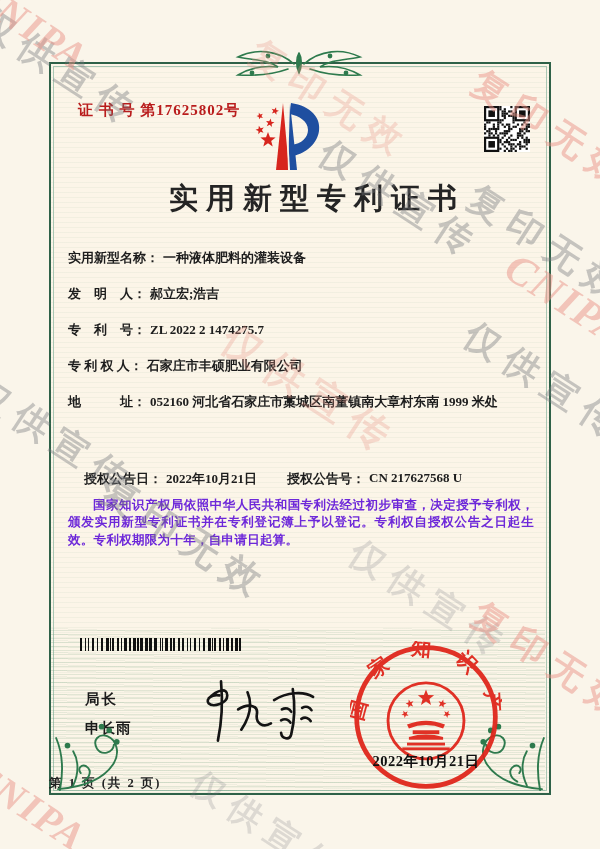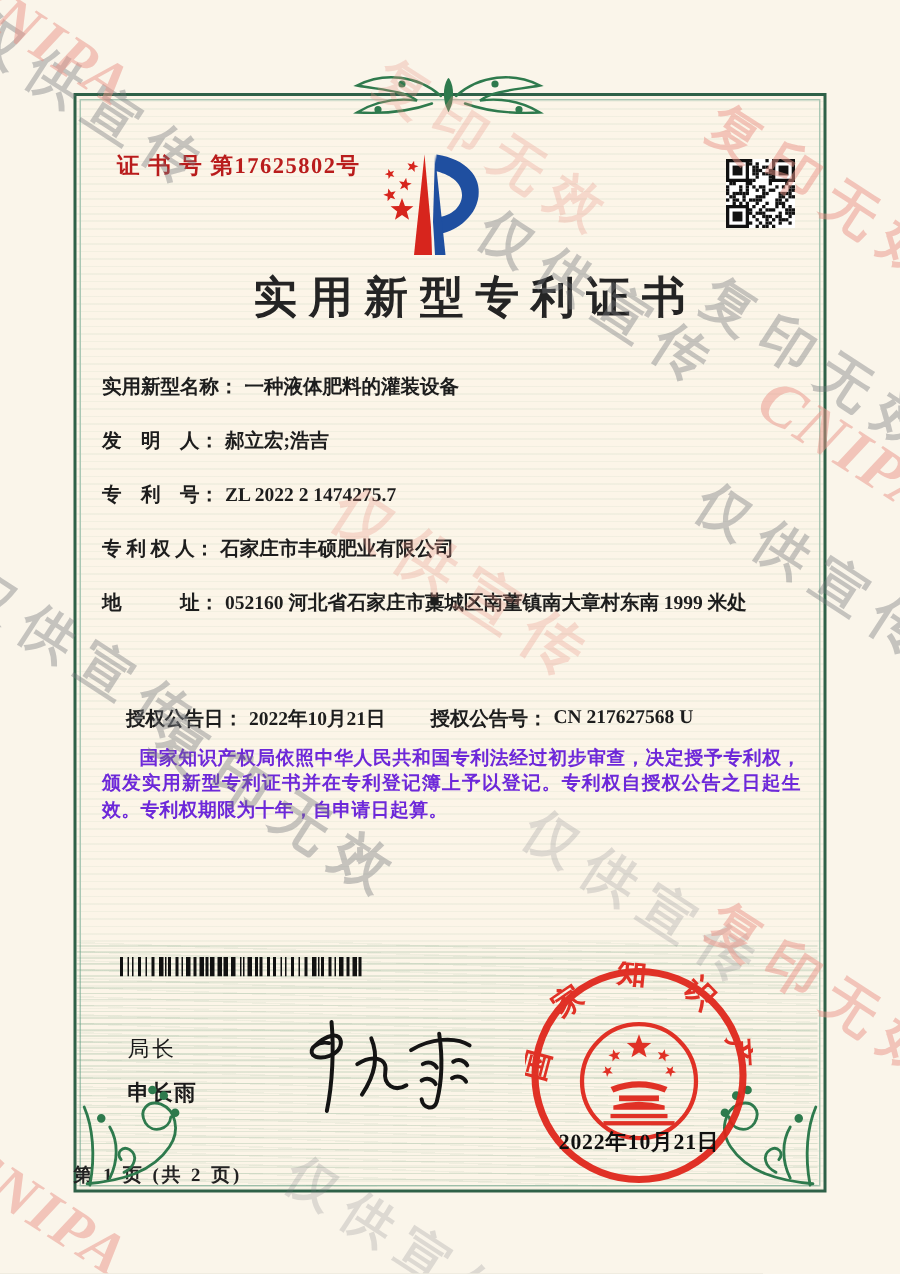--- a/index.html
+++ b/index.html
@@ -28,21 +28,21 @@
   .grant-row{position:absolute;left:84px;top:470px;font-size:13px;color:#1d1d1d;white-space:nowrap;}
   .grant-row .field-label{font-weight:700;}
   .grant-pair2{margin-left:30px;}
   
   .legal{position:absolute;left:68px;top:497px;width:466px;font-size:12.5px;line-height:17.3px;
          color:#6d28d9;text-align:justify;font-weight:600;}
   .legal p{margin:0;text-indent:2em;letter-spacing:0.3px;}
   
   .barcode{position:absolute;left:80px;top:638px;}
   .director-label{position:absolute;left:85px;top:690px;font-family:"Liberation Sans","DejaVu Sans",sans-serif;
-         font-size:14.5px;font-weight:400;color:#1b1b1b;letter-spacing:2px;}
+         font-size:14.5px;font-weight:700;color:#1b1b1b;letter-spacing:2px;}
   .director-name{position:absolute;left:85px;top:719px;font-family:"Liberation Sans","DejaVu Sans",sans-serif;
          font-size:14.5px;font-weight:700;color:#1b1b1b;letter-spacing:1px;}
   .signature-svg{position:absolute;left:178px;top:672px;}
   .seal{position:absolute;left:350px;top:641px;z-index:10;}
   .seal-date{position:absolute;left:350px;top:752px;width:152px;text-align:center;z-index:11;
          font-size:14.5px;font-weight:700;color:#101010;letter-spacing:0.5px;}
   .page-indicator{position:absolute;left:49px;top:775px;width:500px;
          font-size:12.5px;color:#222;letter-spacing:2px;font-weight:600;}
   .footer-note{position:absolute;left:0;top:809px;width:600px;text-align:center;
          font-size:13px;color:#1c1c1c;letter-spacing:3px;font-weight:600;}

